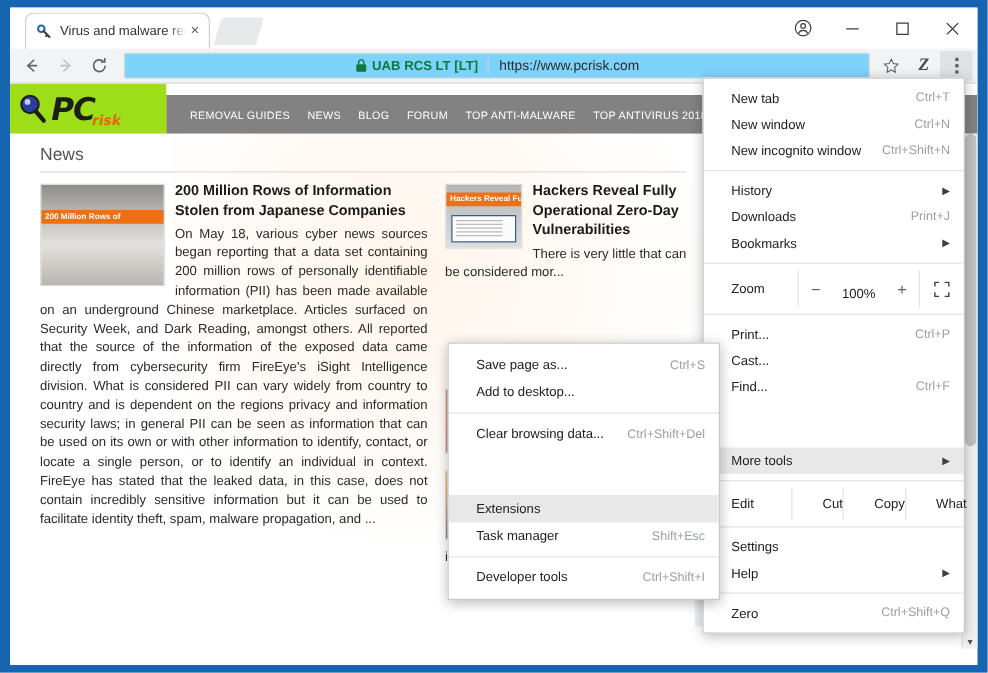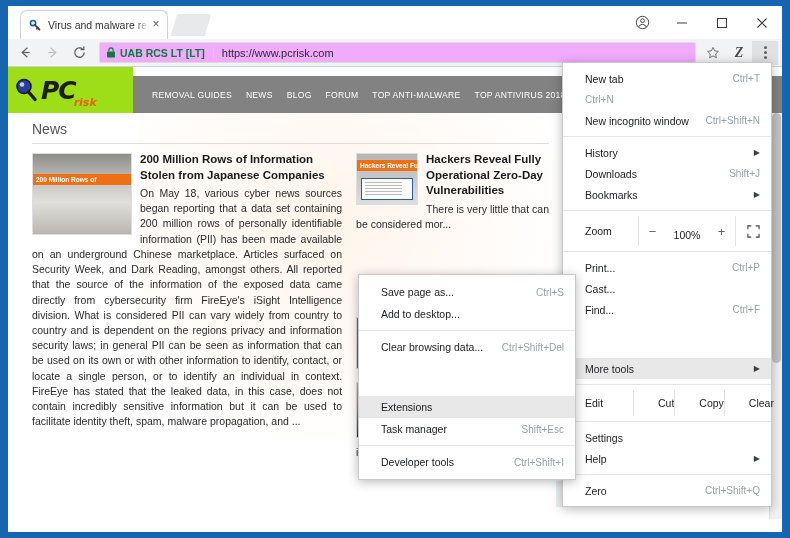--- a/index.html
+++ b/index.html
@@ -72,44 +72,45 @@
     display:flex; align-items:center; padding:0 4px;
     position:relative;
   }
   .navbtn {
     width:27px; height:24px; display:flex; align-items:center; justify-content:center;
     color:#5f6368;
   }
   .navbtn.disabled { color:#bdc1c6; }
   .navbtn svg { display:block; }
   #omnibox {
-    flex:1 1 auto; height:21px; background:#f0abfc; border:1px solid #dadce0;
+    flex:1 1 auto; height:21px; background:#7dd3fc; border:1px solid #dadce0;
     border-radius:2px; margin:0 4px 0 6px;
     display:flex; align-items:center; padding:0 6px;
     overflow:hidden;
+    justify-content:center;
   }
   #omnibox .lock { margin-right:4px; display:flex; }
   #omnibox .secorg { font-size:10.5px; color:#0b7b3e; font-weight:600; white-space:nowrap; }
   #omnibox .sep { width:1px; height:13px; background:#cfcfcf; margin:0 8px; flex:0 0 1px; }
   #omnibox .url { font-size:11px; color:#2b2b2b; white-space:nowrap; }
   .toolicon {
     width:26px; height:24px; display:flex; align-items:center; justify-content:center;
     color:#5f6368; font-size:13px;
   }
   #ext-z { font-weight:bold; font-style:italic; font-size:14px; color:#4a4a4a;
            font-family:"Liberation Serif", serif; }
   #menu-dots { display:flex; flex-direction:column; gap:2px; align-items:center; }
   #menu-dots i { width:3px; height:3px; border-radius:50%; background:#5f6368; display:block; }
   #menubtn-wrap { background:#dfe1e2; }
 
   
   #viewport { position:relative; height:452px; background:#fff; overflow:hidden; }
 
   
-  #sitebar { height:46px; display:flex; align-items:stretch; }
+  #sitebar { height:40px; display:flex; align-items:stretch; }
   #logo {
     width:125px; background:#9ede18; display:flex; align-items:center; padding-left:6px;
     position:relative;
   }
   #logo .mag { width:26px; height:26px; position:relative; flex:0 0 26px; }
   #logo .pctext {
     font-family:"DejaVu Sans", sans-serif;
     font-weight:bold; font-style:italic; font-size:25px; color:#1d1d1b;
     letter-spacing:-1px; line-height:1; margin-left:1px;
   }
@@ -440,35 +441,36 @@
       </div>
     </div>
 
     <div id="chromemenu">
 
       <div class="mi">
         <span class="lbl">New tab</span>
         <span class="acc">Ctrl+T</span>
       </div>
       <div class="mi">
+        <span class="lbl">New window</span>
         <span class="acc">Ctrl+N</span>
       </div>
       <div class="mi">
         <span class="lbl">New incognito window</span>
         <span class="acc">Ctrl+Shift+N</span>
       </div>
       <div class="msep"></div>
 
       <div class="mi">
         <span class="lbl">History</span>
         <span class="caret">▶</span>
       </div>
       <div class="mi">
         <span class="lbl">Downloads</span>
-        <span class="acc">Shift+J</span>
+        <span class="acc">Print+J</span>
       </div>
       <div class="mi">
         <span class="lbl">Bookmarks</span>
         <span class="caret">▶</span>
       </div>
       <div class="msep"></div>
 
       <div class="zoomrow">
         <span class="lbl">Zoom</span>
         <span class="zgrp">
@@ -498,21 +500,21 @@
       <div class="mi hl">
         <span class="lbl">More tools</span>
         <span class="caret">▶</span>
       </div>
       <div class="msep"></div>
 
       <div class="editrow">
         <span class="lbl">Edit</span>
         <span class="ebtn">Cut</span>
         <span class="ebtn">Copy</span>
-        <span class="ebtn">Clear</span>
+        <span class="ebtn">What</span>
       </div>
       <div class="msep"></div>
 
       <div class="mi">
         <span class="lbl">Settings</span>
       </div>
       <div class="mi">
         <span class="lbl">Help</span>
         <span class="caret">▶</span>
       </div>

